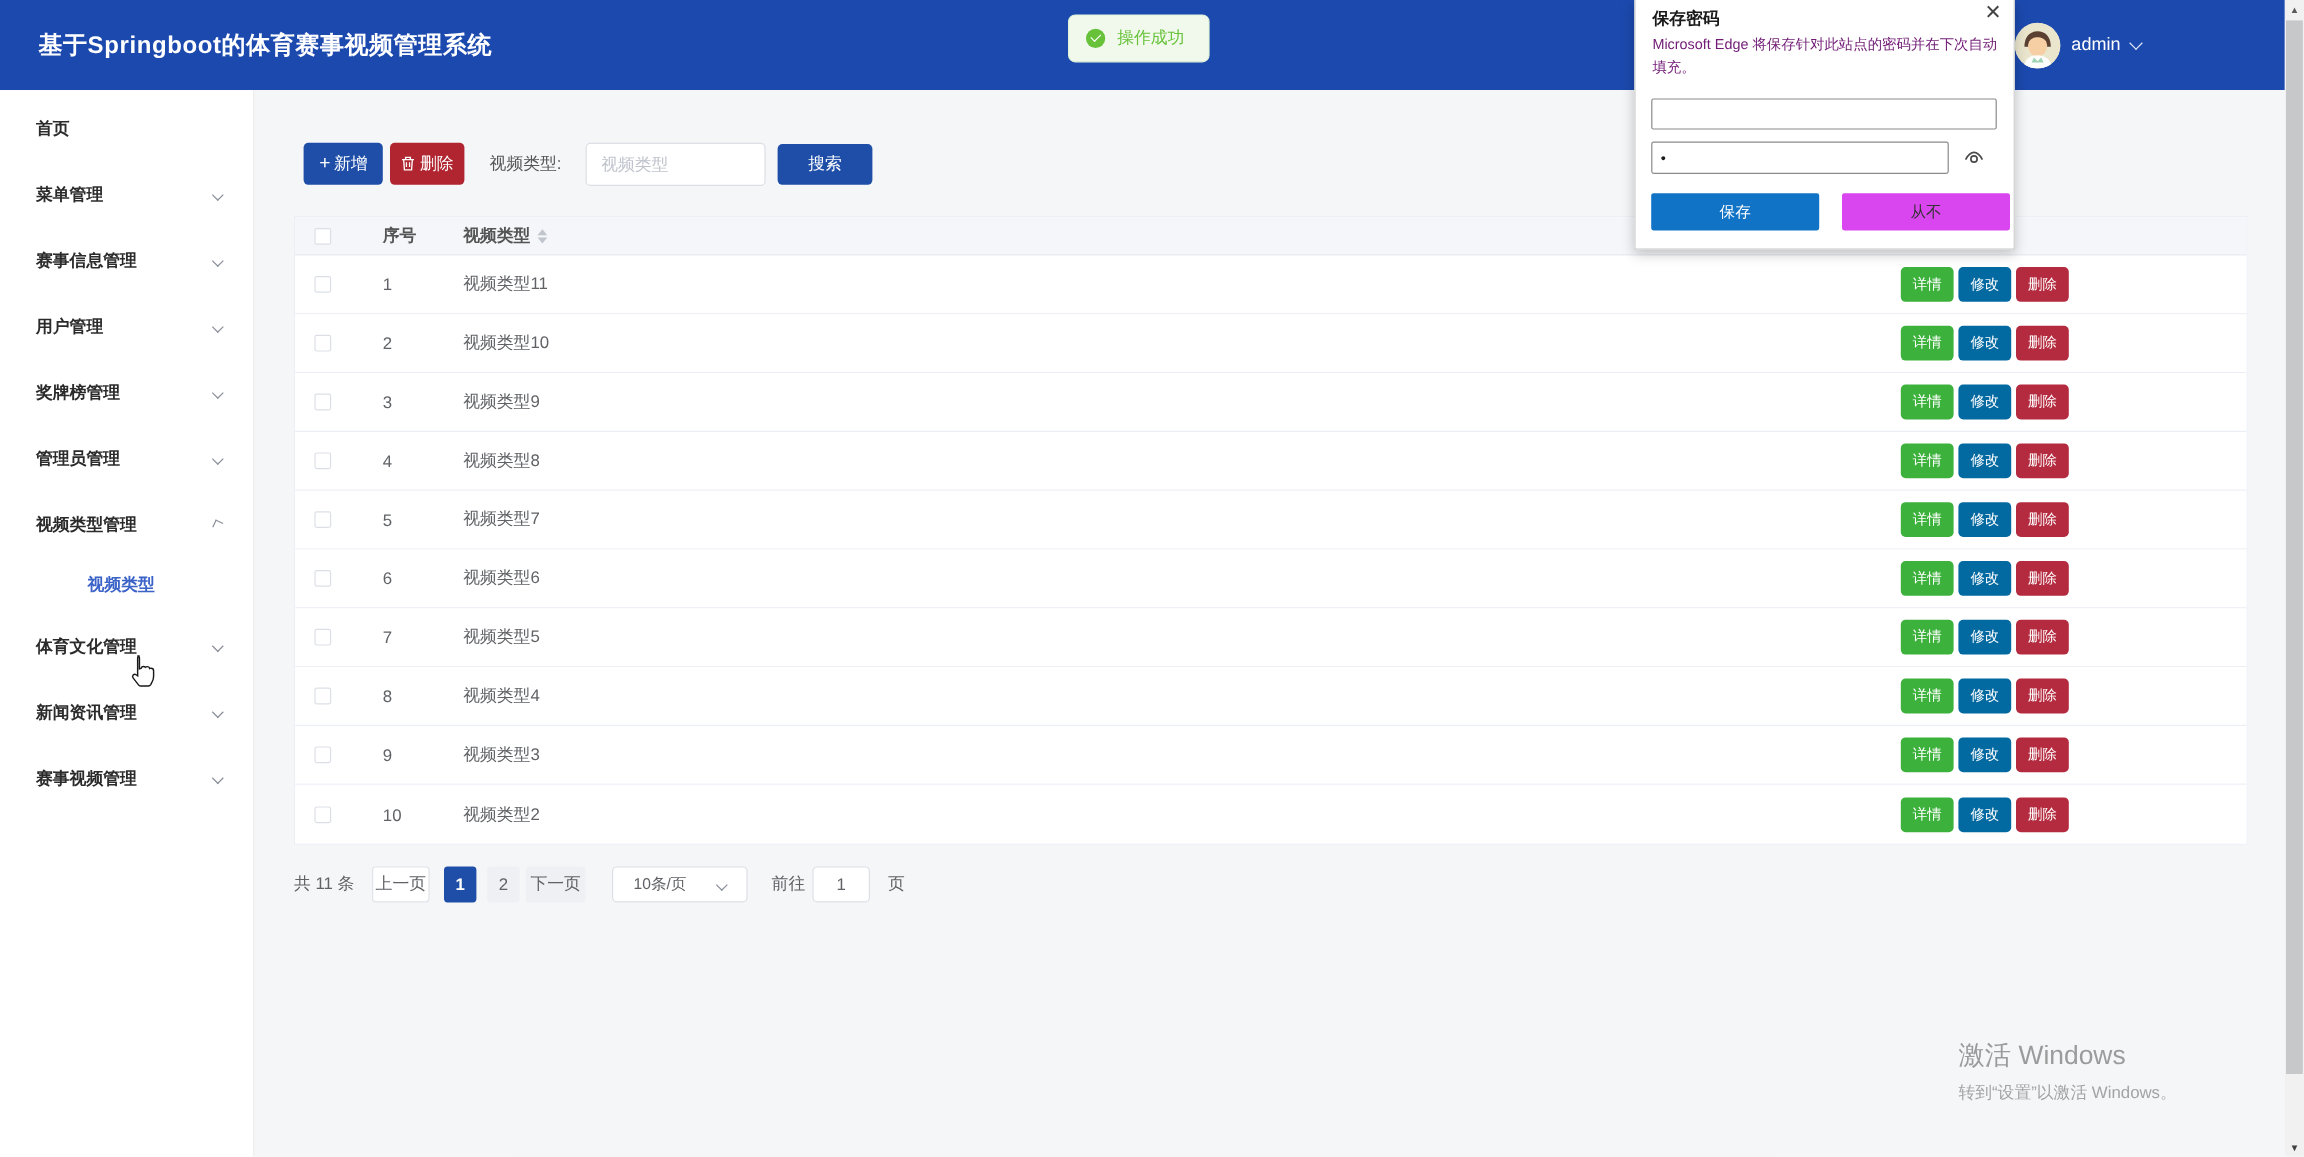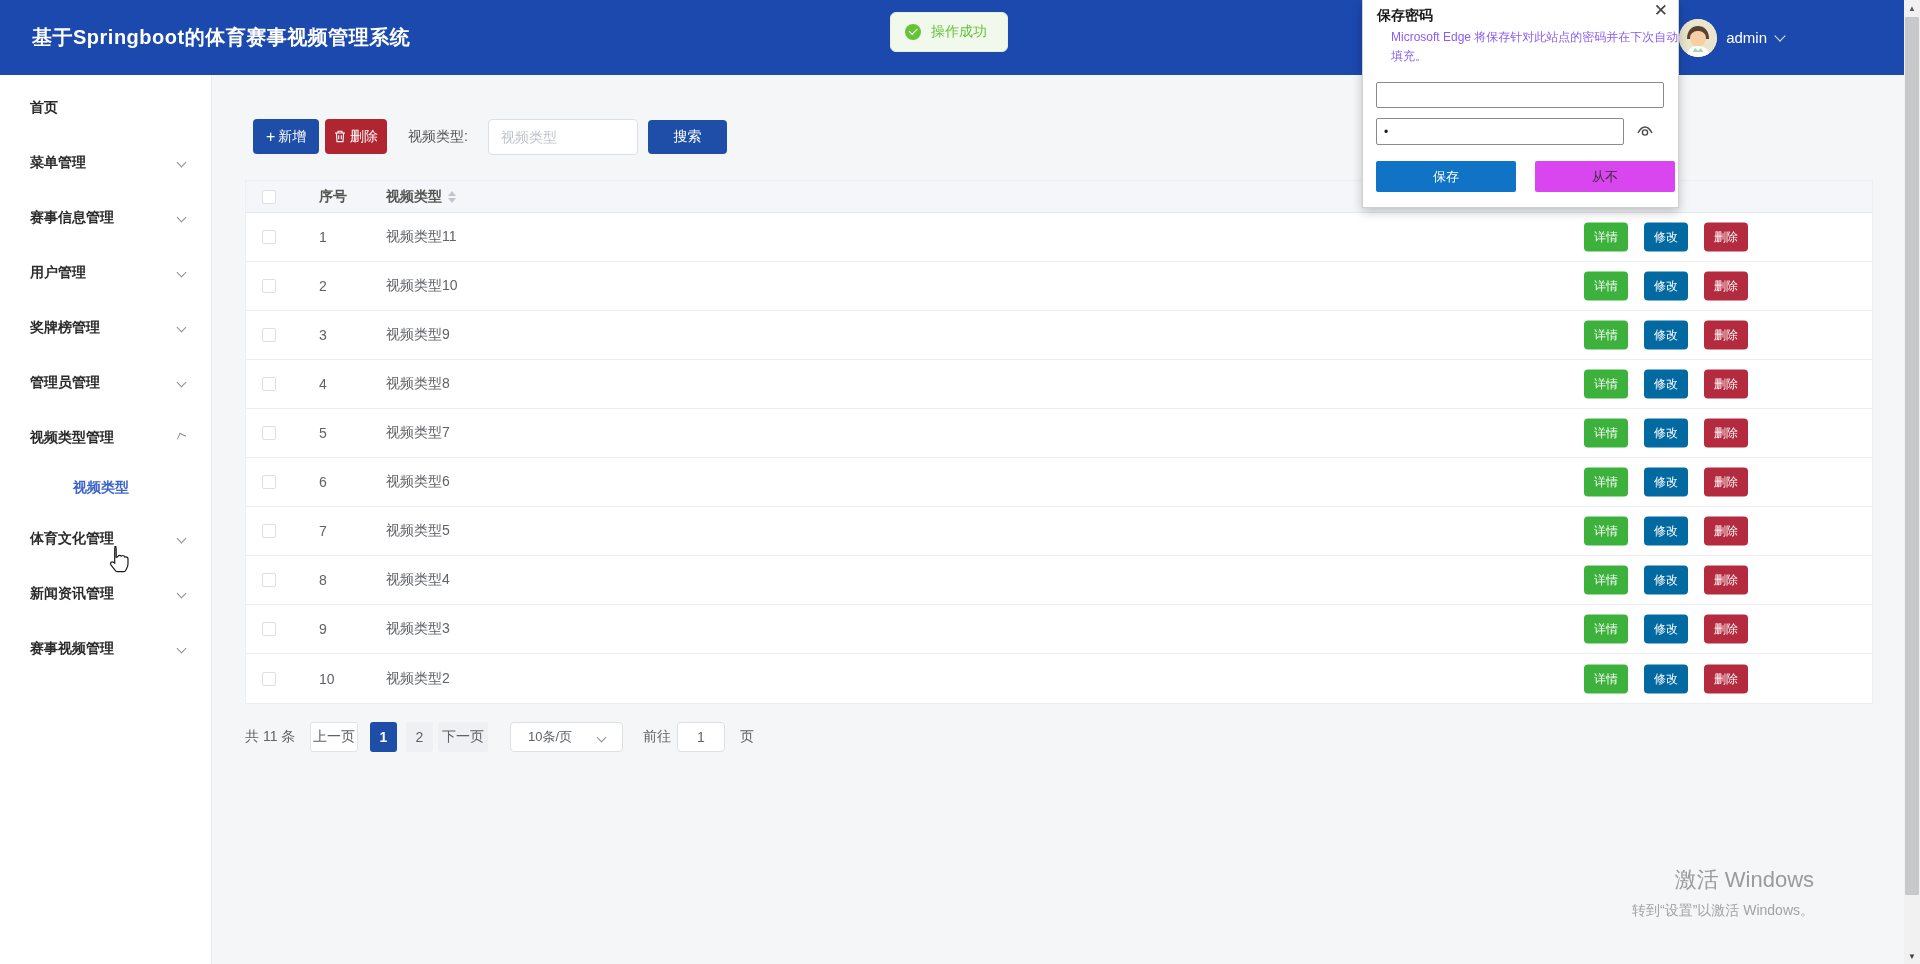--- a/index.html
+++ b/index.html
@@ -49,21 +49,21 @@
   .trow:last-child { border-bottom:none; }
   .cell { position:absolute; top:50%; transform:translateY(-50%); white-space:nowrap; }
   .cell-cb   { position:absolute; left:16px; top:50%; transform:translateY(-50%); }
   .cell-idx  { left:73px; }
   .cell-type { left:140px; }
   .cbx { display:inline-block; width:14px; height:14px; border:1px solid #dcdfe6; border-radius:2px; background:#fff; cursor:pointer; }
   .sort-caret { display:inline-flex; flex-direction:column; gap:2px; margin-left:6px; vertical-align:middle; cursor:pointer; }
   .sort-caret i { display:block; width:0; height:0; border-left:4px solid transparent; border-right:4px solid transparent; }
   .sort-caret .up { border-bottom:5px solid #c0c4cc; }
   .sort-caret .dn { border-top:5px solid #c0c4cc; }
-  .actions { position:absolute; left:1338px; top:50%; transform:translateY(-50%); display:flex; gap:16px; }
+  .actions { position:absolute; left:1338px; top:50%; transform:translateY(-50%); display:flex; gap:4px; }
   .abtn { border:none; border-radius:4px; color:#fff; font-size:12px; padding:6px 10px; cursor:pointer; font-family:inherit; }
   .abtn.detail { background:#3cb13c; }
   .abtn.edit   { background:#0369a1; }
   .abtn.del    { background:#b42a3e; }
 
   
   .pager { position:absolute; left:0; top:647px; width:100%; height:30px; font-size:14px; color:#606266; }
   .pg { position:absolute; height:30px; display:flex; align-items:center; justify-content:center; }
   .pg-total { left:33px; }
   .pg-prev  { left:98px;  width:48px; background:#fff; border:1px solid #e0e3e9; border-radius:3px; cursor:pointer; }
@@ -72,28 +72,28 @@
   .pg-num.active { background:#1e4ea8; color:#fff; font-weight:bold; }
   .pg-num.plain  { background:#eef0f3; color:#606266; }
   .pg-size  { left:298px; width:113px; background:#fff; border:1px solid #dcdfe6; border-radius:4px; font-size:13px; cursor:pointer; gap:22px; }
   .pg-size .chev { margin-left:4px; }
   .pg-goto-label  { left:431px;text-align:right; }
   .pg-goto-input  { position:absolute; left:465px; top:0; width:48px; height:30px; border:1px solid #dcdfe6; border-radius:4px; text-align:center; font-size:14px; color:#606266; font-family:inherit; background:#fff; }
   .pg-goto-suffix { left:528px; }
 
   
   .watermark { position:absolute; left:1420px; top:790px; color:#9b9b9b; }
-  .wm1 { font-size:22px;text-align:right; }
+  .wm1 { font-size:22px; }
   .wm2 { font-size:14px; margin-top:7px; color:#a3a3a3; }
 
   
   .edge { position:absolute; left:1362px; top:0; width:317px; height:208px; background:#fff; border:1px solid #cfcfcf; border-top:none; box-shadow:0 4px 10px rgba(0,0,0,.22); z-index:60; }
   .edge-title { position:absolute; left:14px; top:7px; font-size:14px; font-weight:bold; color:#1a1a1a; }
   .edge-close { position:absolute; right:10px; top:1px; font-size:17px; color:#444; cursor:pointer; line-height:20px; }
-  .edge-body { position:absolute; left:28px; top:28px; width:289px; font-size:12px; color:#8b5cf6; line-height:1.6; }
+  .edge-body { position:absolute; left:14px; top:28px; width:289px; font-size:12px; color:#701a75; line-height:1.6; }
   .edge-input { position:absolute; border:1px solid #8a8a8a; border-radius:2px; background:#fff; font-size:12px; padding:0 7px; color:#1a1a1a; font-family:inherit; }
   .edge-user { left:13px; top:82px; width:288px; height:26px; }
   .edge-pass { left:13px; top:118px; width:248px; height:27px; letter-spacing:1px; }
   .edge-eye { position:absolute; left:272px; top:121px; width:20px; height:20px; cursor:pointer; }
   .edge-btn { position:absolute; top:161px; width:140px; height:31px; border:none; border-radius:2px; font-size:13px; cursor:pointer; font-family:inherit; }
   .edge-save { left:13px; background:#1173c5; color:#fff; }
   .edge-never { left:172px; background:#d946ef; color:#333; }
 
   
   .scrollbar { position:absolute; right:0; top:0; width:16px; height:964px; background:#f1f1f1; z-index:70; }

